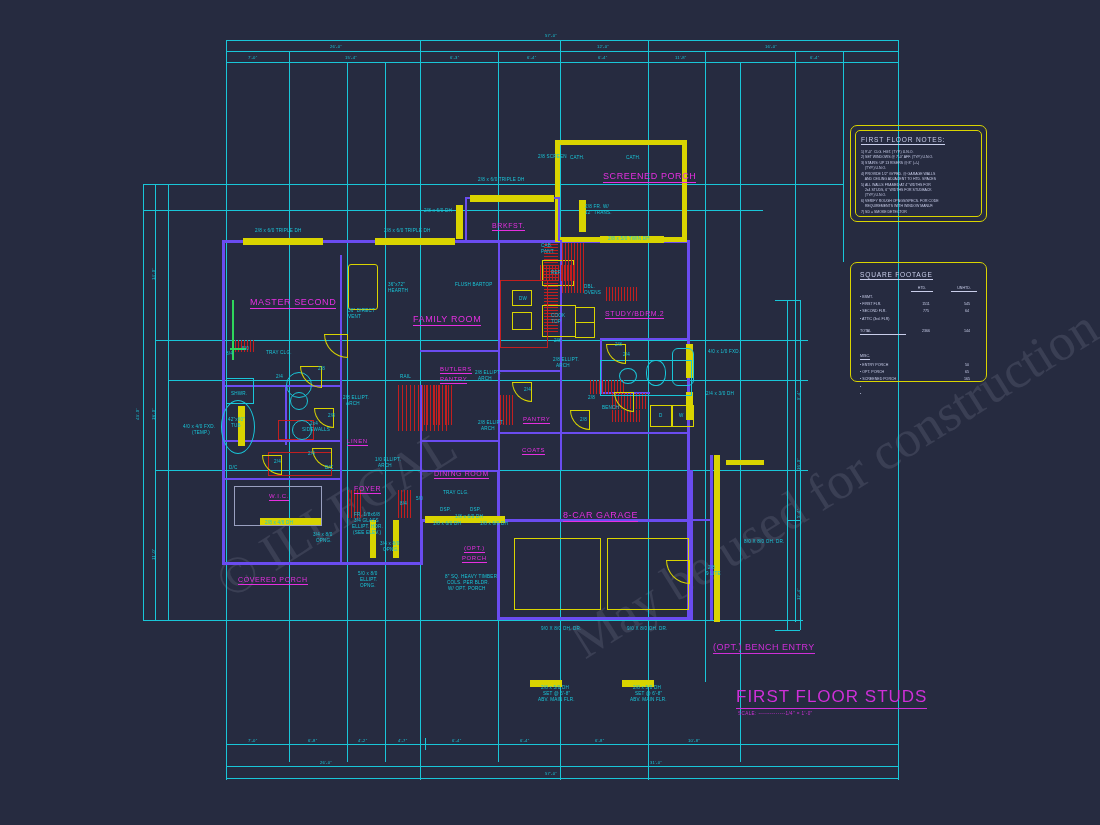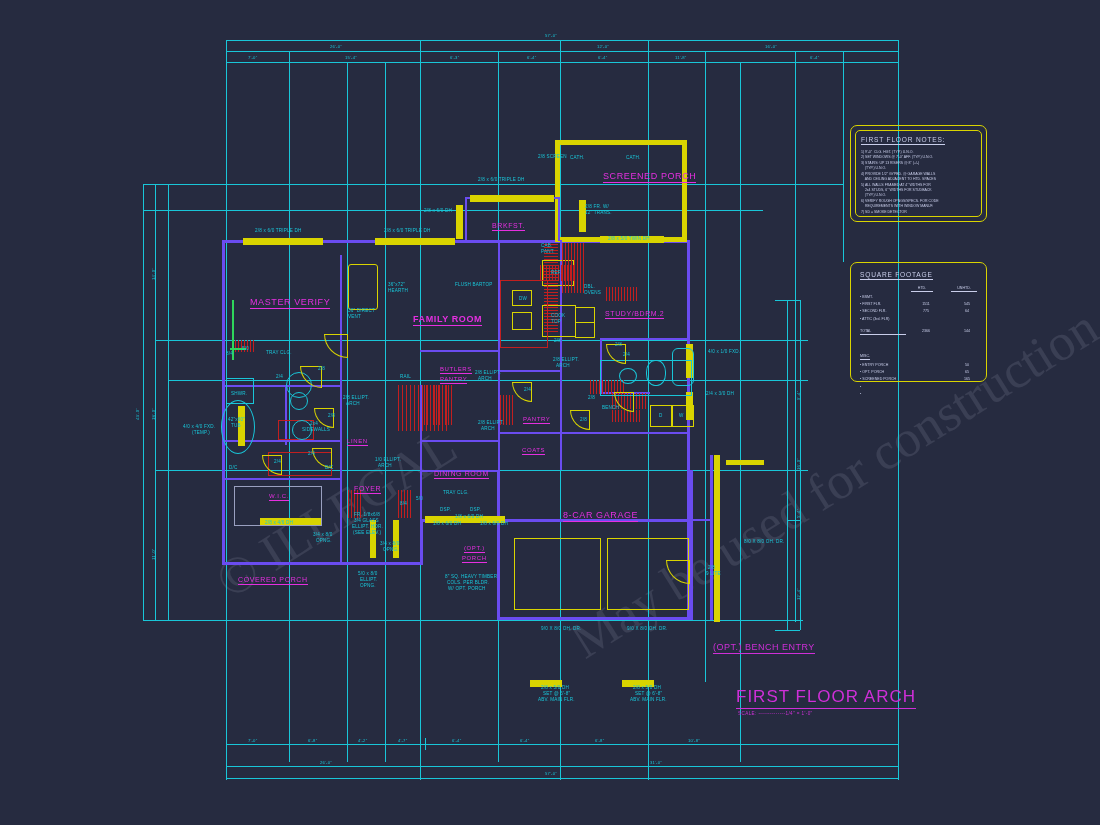--- a/index.html
+++ b/index.html
@@ -297,22 +297,22 @@
     <div class="swing" style="left:314px;top:408px;width:18px;height:18px;"></div>
     <div class="swing" style="left:512px;top:382px;width:18px;height:18px;"></div>
     <div class="swing" style="left:570px;top:410px;width:18px;height:18px;"></div>
     <div class="swing" style="left:606px;top:344px;width:18px;height:18px;"></div>
     <div class="swing" style="left:614px;top:392px;width:18px;height:18px;"></div>
     <div class="swing" style="left:666px;top:560px;width:22px;height:22px;"></div>
     <div class="swing" style="left:324px;top:334px;width:22px;height:22px;"></div>
   </div>
 
   <div id="room-labels">
-      <div class="t" style="left: 250px; top: 292px;"><span class="room">MASTER VERIFY</span></div>
-      <div class="t" style="left: 413px; top: 309px; font-weight: bold;"><span class="room">FAMILY ROOM</span></div>
+      <div class="t" style="left: 250px; top: 292px;"><span class="room">MASTER SECOND</span></div>
+      <div class="t" style="left: 413px; top: 309px;"><span class="room">FAMILY ROOM</span></div>
       <div class="t" style="left: 585px; top: 166px; margin-left: 18px;"><span class="room">SCREENED PORCH</span></div>
       <div class="t" style="left: 605px; top: 303px;"><span class="room sm">STUDY/BDRM.2</span></div>
       <div class="t" style="left: 492px; top: 215px;"><span class="room sm">BRKFST.</span></div>
       <div class="t" style="left: 440px; top: 358px;"><span class="room xs">BUTLERS</span></div>
       <div class="t" style="left: 440px; top: 368px;"><span class="room xs">PANTRY</span></div>
       <div class="t" style="left: 523px; top: 408px;"><span class="room xs">PANTRY</span></div>
       <div class="t" style="left: 522px; top: 439px;"><span class="room xs">COATS</span></div>
       <div class="t" style="left: 347px; top: 430px;"><span class="room xs">LINEN</span></div>
       <div class="t" style="left: 269px; top: 485px;"><span class="room xs">W.I.C.</span></div>
       <div class="t" style="left: 354px; top: 478px;"><span class="room sm">FOYER</span></div>
@@ -469,17 +469,17 @@
         </div><div style="position: relative; height: 7.2px;">
           <span class="sqrow" style="position: absolute; left: 0px; top: 0px;">•</span>
           <span class="sqrow" style="position: absolute; left: 93px; top: 0px; width: 28px; text-align: center;"></span>
         </div></div>
   </div>
 
   <div class="t" style="left:713px;top:637px;">
     <span class="sidetitle">(OPT.) BENCH ENTRY</span>
   </div>
   <div class="t" style="left:736px;top:688px;">
-    <span class="title">FIRST FLOOR ARCH</span>
+    <span class="title">FIRST FLOOR STUDS</span>
   </div>
   <div class="t subtitle" style="left:738px;top:712px;">SCALE: --------------1/4" = 1'-0"</div>
 
 </div>
 
 </body></html>

